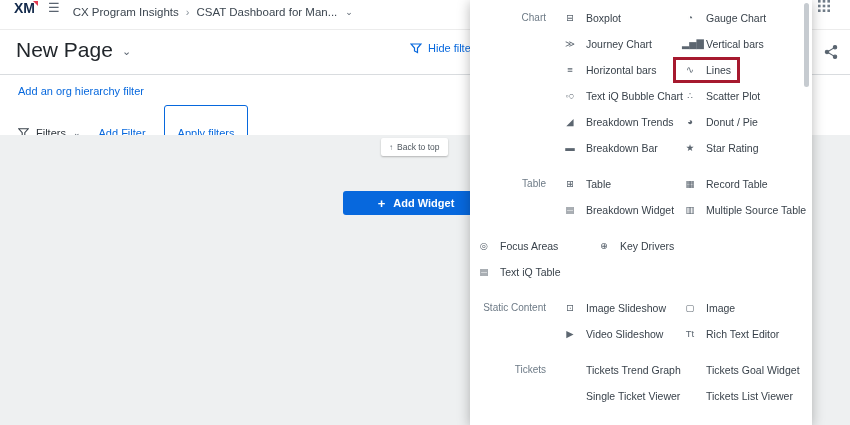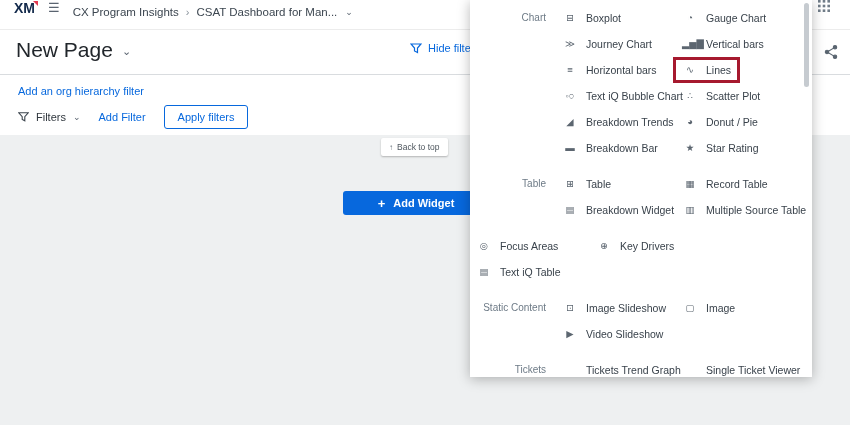--- a/index.html
+++ b/index.html
@@ -29,35 +29,35 @@
   .share-btn { position:absolute; right:12px; top:15px; cursor:pointer; display:flex; }
 
   
   .filter-zone { position:absolute; left:0; top:75px; width:100%; height:60px; background:#fff; }
   .org-link { position:absolute; left:18px; top:10px; font-size:11px; color:#0768dd; cursor:pointer; }
   .filters-row { position:absolute; left:18px; top:30px; display:flex; align-items:center; gap:18px; }
   .filters-toggle { display:flex; align-items:center; gap:7px; font-size:11px; color:#2f363d; cursor:pointer; }
   .filters-chevron { font-size:9px; color:#5a6470; }
   .add-filter-link { font-size:11px; color:#0768dd; cursor:pointer; }
   .apply-btn { font-size:11px; color:#0768dd; background:#fff; border:1px solid #0768dd;
-               border-radius:3px; padding:5px 13px; cursor:pointer; }
+               border-radius:3px; padding:21px 13px; cursor:pointer; }
 
   
   .canvas { position:absolute; left:0; top:135px; width:100%; height:290px; background:#eef0f1; }
   .back-to-top { position:absolute; left:381px; top:3px; background:#fff; border-radius:2px;
                  box-shadow:0 1px 2px rgba(0,0,0,.25); font-size:8.5px; color:#4e565e;
                  padding:4px 8px; display:flex; gap:4px; align-items:center; cursor:pointer; }
   .back-arrow { font-size:8px; color:#6a737c; }
   .add-widget { position:absolute; left:343px; top:56px; width:146px; height:24px; background:#0768dd;
                 border:none; border-radius:3px; color:#fff; font-size:11px; font-weight:bold;
                 display:flex; align-items:center; justify-content:center; gap:8px; cursor:pointer; }
   .plus-glyph { font-size:13px; font-weight:bold; line-height:1; }
 
   
-  .widget-panel { position:absolute; left:470px; top:0; width:342px; height:377px; background:#fff;
+  .widget-panel { position:absolute; left:470px; top:0; width:342px; height:425px; background:#fff;
                   box-shadow:0 2px 12px rgba(0,0,0,.28); z-index:10; padding-top:5px; overflow:hidden; }
   .menu-section { display:flex; margin-bottom:10px; }
   .section-label { width:86px; padding-right:10px; text-align:right; font-size:10px; color:#6d7a86;
                    height:26px; line-height:26px; flex:none; }
   .item-grid { display:grid; grid-template-columns:120px 1fr; grid-auto-rows:26px; align-items:center; flex:1; }
   .menu-item { display:flex; align-items:center; cursor:pointer; }
   .item-inner { display:inline-flex; align-items:center; gap:8px; padding:4px 6px; }
   .item-inner.highlighted { outline:3px solid #a6192e; }
   .item-icon { width:16px; text-align:center; font-size:9.5px; color:#5c6670; flex:none; line-height:1; }
   .item-label { font-size:10.5px; color:#39424b; white-space:nowrap; }
@@ -289,29 +289,41 @@
                 <span class="item-icon">▢</span>
                 <span class="item-label">Image</span>
               </span>
             </div>
             <div class="menu-item">
               <span class="item-inner">
                 <span class="item-icon">▶</span>
                 <span class="item-label">Video Slideshow</span>
               </span>
             </div>
+            <div class="menu-item">
+              <span class="item-inner">
+                <span class="item-icon">Tt</span>
+                <span class="item-label">Rich Text Editor</span>
+              </span>
+            </div>
           </div>
         </div>
         <div class="menu-section">
           <div class="section-label">Tickets</div>
           <div class="item-grid">
             <div class="menu-item">
               <span class="item-inner">
                 <span class="item-icon"></span>
                 <span class="item-label">Tickets Trend Graph</span>
+              </span>
+            </div>
+            <div class="menu-item">
+              <span class="item-inner">
+                <span class="item-icon"></span>
+                <span class="item-label">Tickets Goal Widget</span>
               </span>
             </div>
             <div class="menu-item">
               <span class="item-inner">
                 <span class="item-icon"></span>
                 <span class="item-label">Single Ticket Viewer</span>
               </span>
             </div>
             <div class="menu-item">
               <span class="item-inner">

